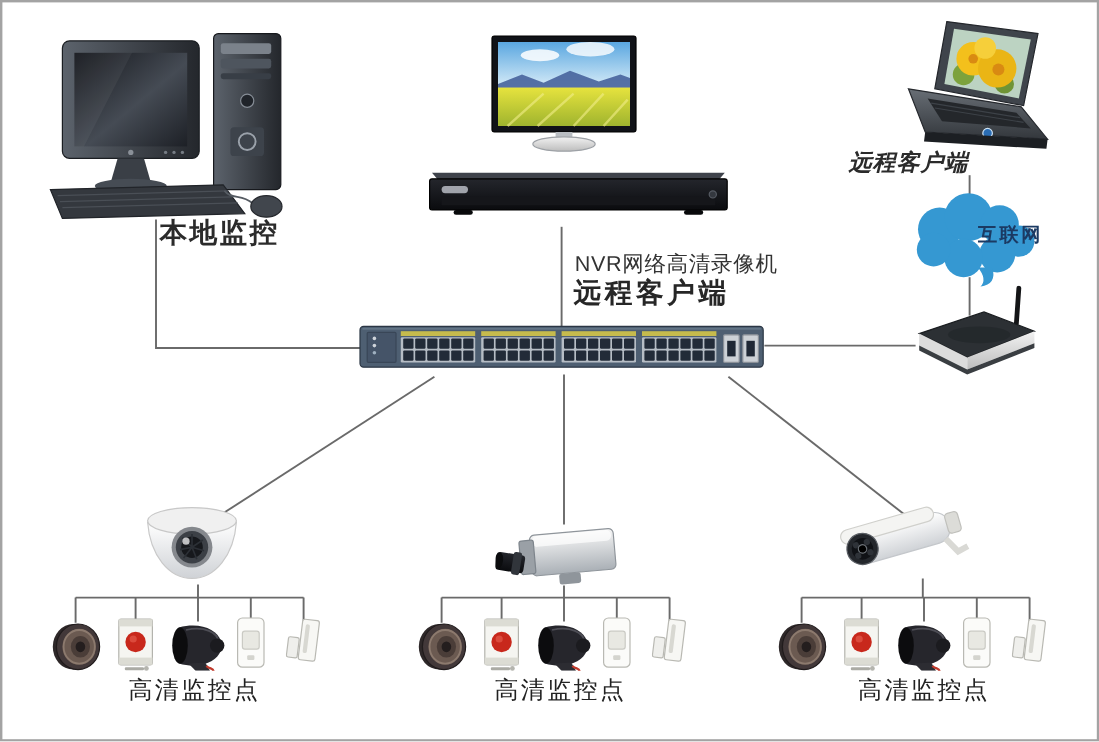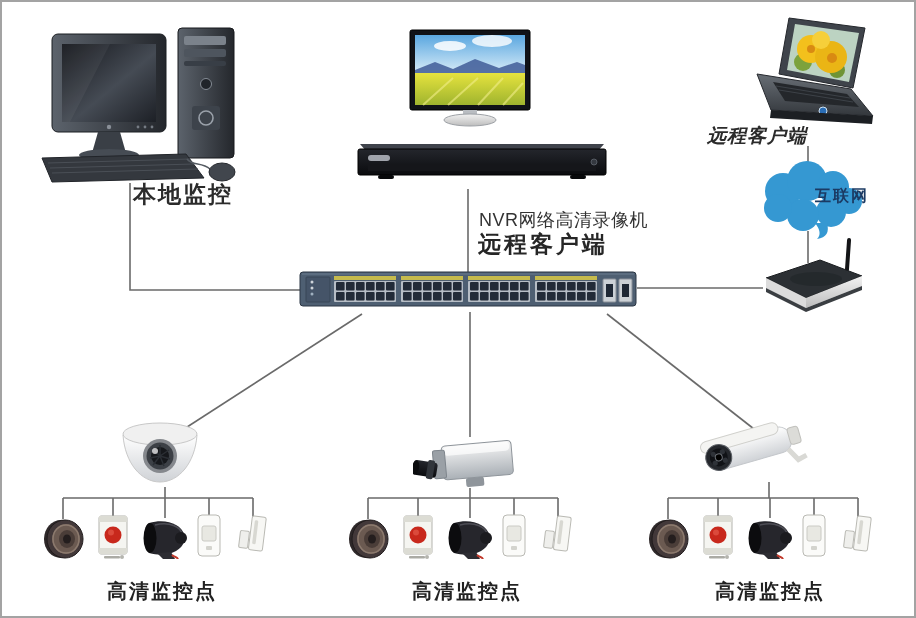--- a/index.html
+++ b/index.html
@@ -8,22 +8,22 @@
   .frame{position:absolute;inset:0;border:2px solid #a3a3a3;pointer-events:none;}
   .abs{position:absolute;}
   svg{display:block;}
   .label{position:absolute;color:#2b2b2b;white-space:nowrap;}
   .lbl-local{left:133px;top:179px;font-size:23px;font-weight:600;letter-spacing:2px;}
   .lbl-nvr{left:479px;top:208px;font-size:18px;font-weight:500;letter-spacing:.5px;color:#333;}
   .lbl-switch{left:478px;top:229px;font-size:23px;font-weight:600;letter-spacing:3px;color:#262626;}
   .lbl-remote{left:707px;top:123px;font-size:19px;font-weight:600;letter-spacing:1px;font-style:italic;}
   .lbl-internet{left:753px;top:186px;width:116px;text-align:right;font-size:16px;
                 font-weight:700;color:#1b3a63;letter-spacing:2px;}
-  .group-label{top:562px;width:180px;text-align:center;font-size:20px;font-weight:700;
-               letter-spacing:2px;color:#222;margin-top:16px;}
+  .group-label{top:562px;width:180px;text-align:center;font-size:20px;font-weight:400;
+               letter-spacing:2px;color:#222;}
   .lines{position:absolute;left:0;top:0;}
   .lines path{stroke:#6a6a6a;stroke-width:1.6;fill:none;}
 </style>
 </head>
 <body>
 
 <svg width="0" height="0" style="position:absolute" aria-hidden="true">
   <defs>
     <linearGradient id="gWhite" x1="0" y1="0" x2="0" y2="1">
       <stop offset="0" stop-color="#ffffff"></stop>

